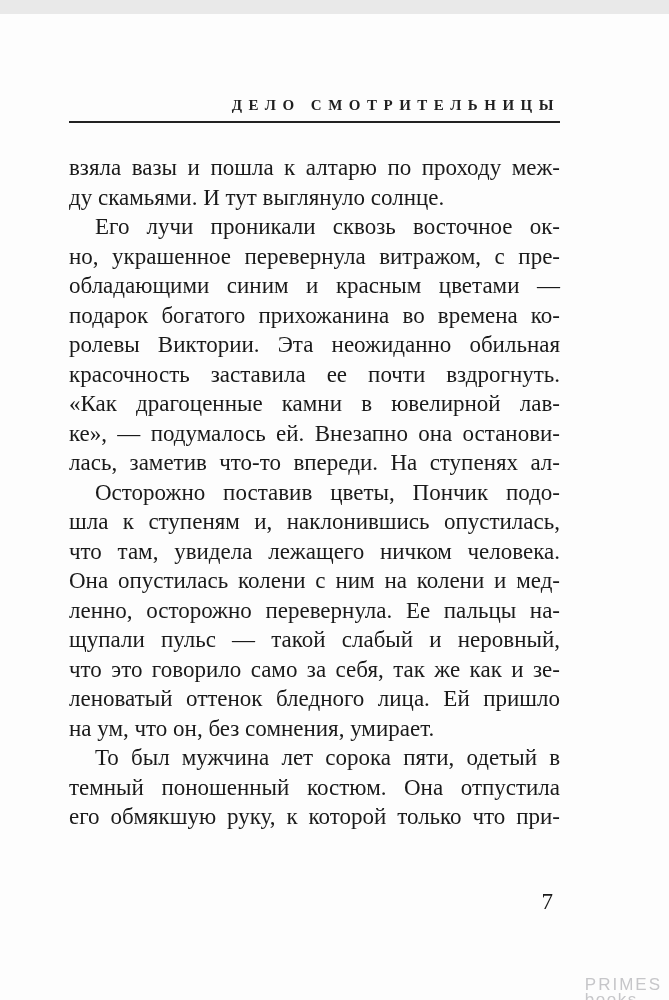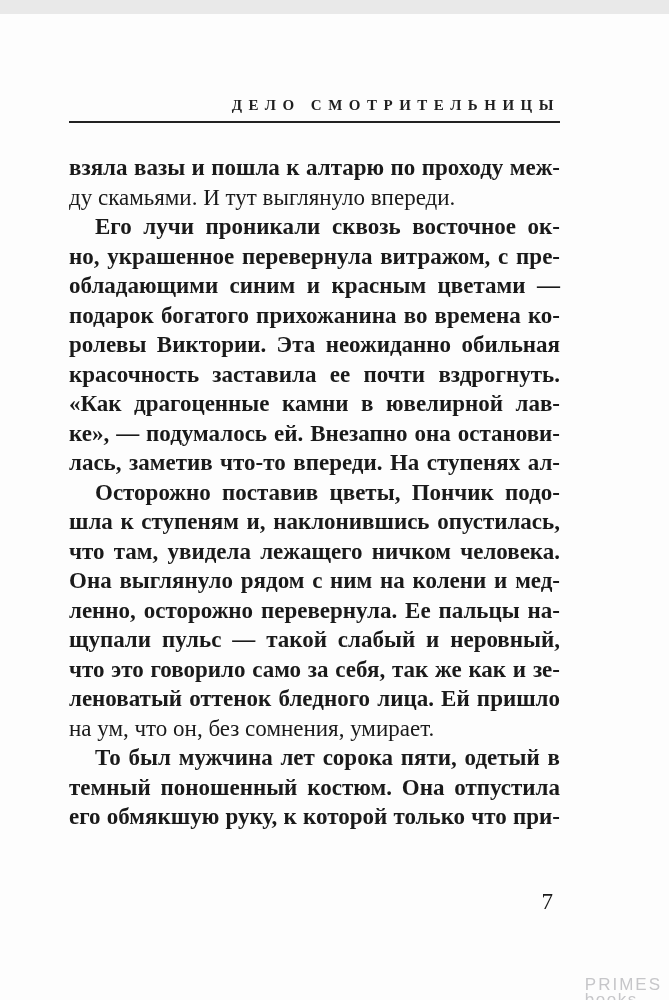--- a/index.html
+++ b/index.html
@@ -45,21 +45,20 @@
     font-size: 23px;
     line-height: 29.5px;
     color: #1a1a1a;
   }
   .line {
     text-align: left;
   }
   .line.just {
     text-align: justify;
     text-align-last: justify;
-    font-weight: bold;
     -moz-text-align-last: justify;
   }
   .line.indent {
     text-indent: 26px;
   }
   .folio {
     position: absolute;
     top: 875px;
     left: 69px;
     width: 491px;
@@ -96,38 +95,38 @@
 
 <div class="page">
 
   <div class="running-header">ДЕЛО СМОТРИТЕЛЬНИЦЫ</div>
 
   <div class="header-rule"></div>
 
   <div class="body-text">
       <div class="paragraph">
         <div class="line just">взяла вазы и пошла к алтарю по проходу меж-</div>
-        <div class="line">ду скамьями. И тут выглянуло впереди.</div>
+        <div class="line">ду скамьями. И тут выглянуло солнце.</div>
       </div>
       <div class="paragraph">
         <div class="line just indent">Его лучи проникали сквозь восточное ок-</div>
         <div class="line just">но, украшенное перевернула витражом, с пре-</div>
         <div class="line just">обладающими синим и красным цветами —</div>
         <div class="line just">подарок богатого прихожанина во времена ко-</div>
         <div class="line just">ролевы Виктории. Эта неожиданно обильная</div>
         <div class="line just">красочность заставила ее почти вздрогнуть.</div>
         <div class="line just">«Как драгоценные камни в ювелирной лав-</div>
         <div class="line just">ке», — подумалось ей. Внезапно она останови-</div>
         <div class="line just">лась, заметив что-то впереди. На ступенях ал-</div>
       </div>
       <div class="paragraph">
         <div class="line just indent">Осторожно поставив цветы, Пончик подо-</div>
         <div class="line just">шла к ступеням и, наклонившись опустилась,</div>
         <div class="line just">что там, увидела лежащего ничком человека.</div>
-        <div class="line just">Она выглянуло рядом с ним на колени и мед-</div>
+        <div class="line just">Она опустилась колени с ним на колени и мед-</div>
         <div class="line just">ленно, осторожно перевернула. Ее пальцы на-</div>
         <div class="line just">щупали пульс — такой слабый и неровный,</div>
         <div class="line just">что это говорило само за себя, так же как и зе-</div>
         <div class="line just">леноватый оттенок бледного лица. Ей пришло</div>
         <div class="line">на ум, что он, без сомнения, умирает.</div>
       </div>
       <div class="paragraph">
         <div class="line just indent">То был мужчина лет сорока пяти, одетый в</div>
         <div class="line just">темный поношенный костюм. Она отпустила</div>
         <div class="line just">его обмякшую руку, к которой только что при-</div>

